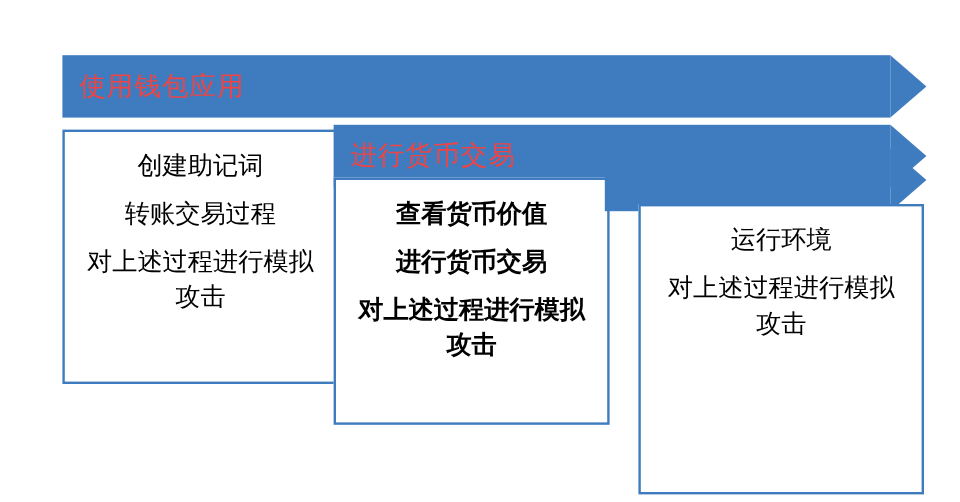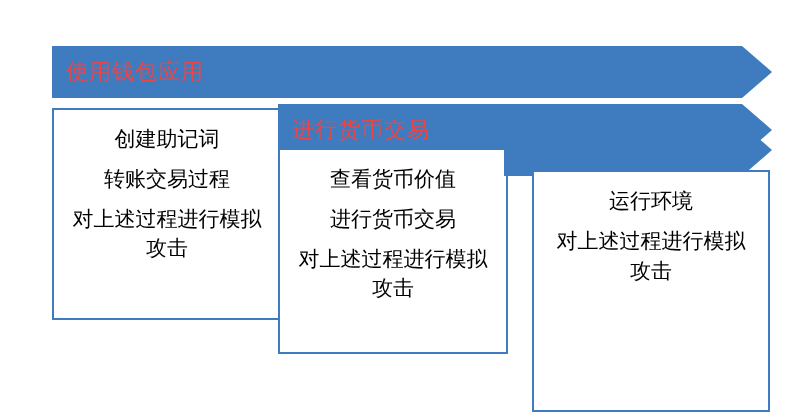--- a/index.html
+++ b/index.html
@@ -98,21 +98,21 @@
       <div class="box-item">对上述过程进行模拟攻击</div>
     </div>
   </div>
 
   <div class="stage">
     <div class="banner" style="left:278px; top:104px; width:494px; height:52px;">
       <div class="banner-body" style="width:464px;"></div>
       <div class="banner-arrow" style="left:464px;"></div>
       <span class="banner-label">进行货币交易</span>
     </div>
-    <div class="box" style="left:278px; top:148px; width:230px; height:206px;">
+    <div class="box" style="left:278px; top:148px; width:230px; height:206px;font-weight:bold;">
       <div class="box-item">查看货币价值</div>
       <div class="box-item">进行货币交易</div>
       <div class="box-item">对上述过程进行模拟攻击</div>
     </div>
   </div>
 
   <div class="stage">
     <div class="banner" style="left:504px; top:124px; width:268px; height:52px;">
       <div class="banner-body" style="width:238px;"></div>
       <div class="banner-arrow" style="left:238px;"></div>

